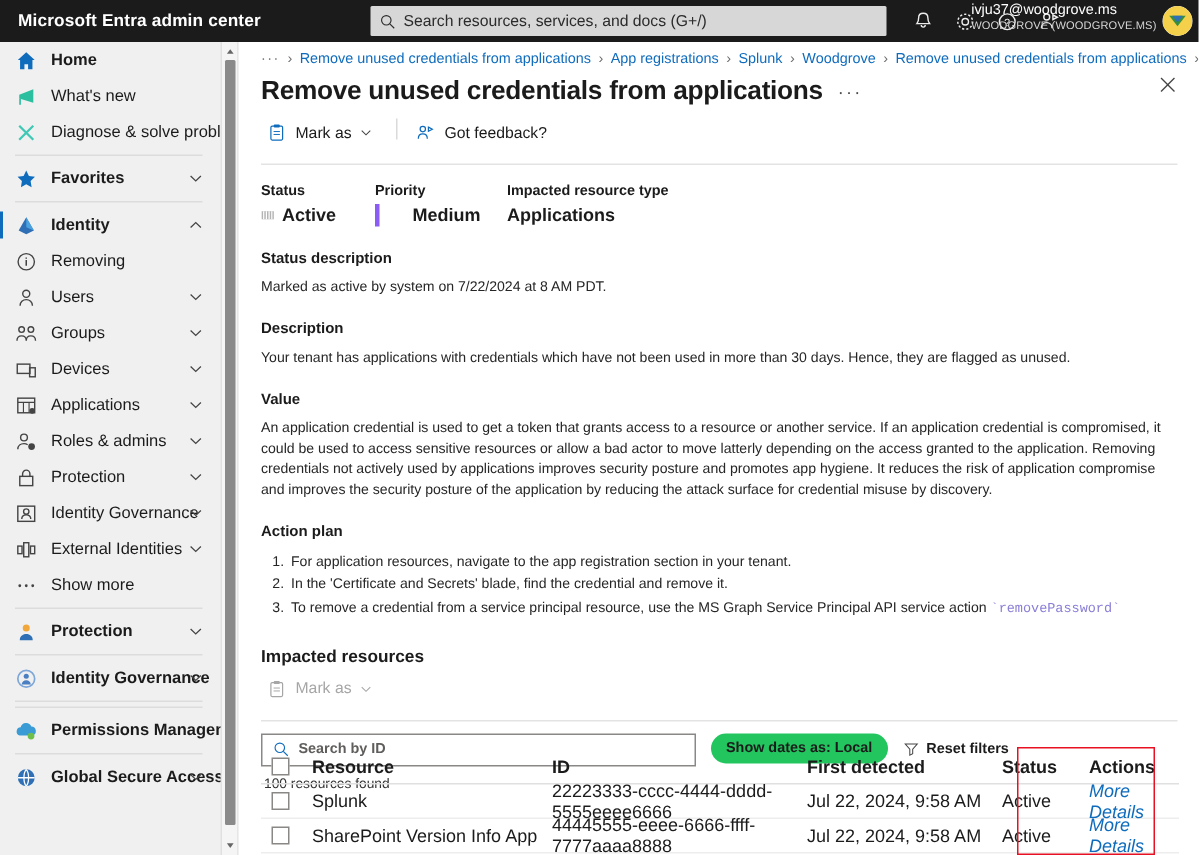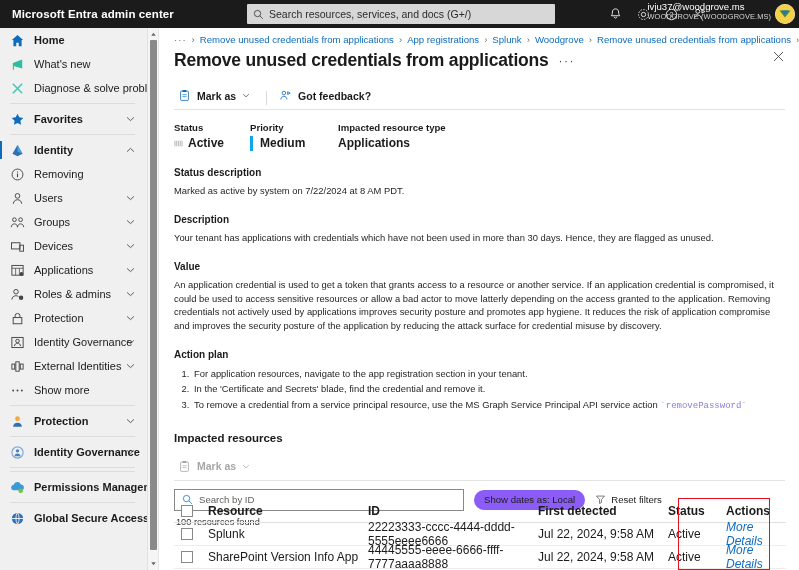--- a/index.html
+++ b/index.html
@@ -22,21 +22,21 @@
   .brand {
     color: #ffffff;
     font-size: 11.5px;
     font-weight: 600;
     margin-left: 12px;
     white-space: nowrap;
     letter-spacing: .1px;
   }
   .globalsearch {
     position: absolute; left: 247px; top: 4px;
-    width: 308px; height: 20px;
+    width: 344px; height: 20px;
     background: #d7d7d7;
     display: flex; align-items: center;
     padding: 0 6px;
     border-radius: 1px;
   }
   .globalsearch .mag { width: 11px; height: 11px; margin-right: 5px; flex: 0 0 auto; }
   .globalsearch .ph {
     font-size: 10.5px; color: #2b2b2b; white-space: nowrap;
   }
   .topicons {
@@ -140,24 +140,23 @@
     font-size: 17.5px; font-weight: 600; color: #1b1b1b;
     letter-spacing: -.2px; white-space: nowrap;
   }
   .titledots { margin-left: 10px; color: #4a4a4a; font-size: 12px; letter-spacing: 1.5px; }
   .closex {
     position: absolute; right: 14px; top: 4px;
     width: 13px; height: 13px;
   }
 
   .cmdbar {
-    display: flex; align-items: flex-end;
+    display: flex; align-items: flex-start;
     height: 26px; margin: 8px 0 0 14px;
     gap: 0;
-    font-weight: bold;
   }
   .cmdbtn {
     display: flex; align-items: center;
     font-size: 10.5px; color: #1b1b1b;
     padding: 3px 8px 3px 4px;
     white-space: nowrap;
   }
   .cmdbtn .ci { width: 13px; height: 13px; margin-right: 6px; }
   .cmdbtn .dn { width: 8px; height: 5px; margin-left: 6px; }
   .cmdsep { width: 1px; height: 14px; background: #dadada; margin: 0 8px; }
@@ -171,21 +170,21 @@
     display: flex; margin: 12px 0 0 14px;
   }
   .metacol { margin-right: 0; }
   .metacol.c1 { width: 76px; }
   .metacol.c2 { width: 88px; }
   .metalabel { font-size: 9.6px; font-weight: 700; color: #1b1b1b; margin-bottom: 3px; }
   .metaval { font-size: 12px; font-weight: 700; color: #1b1b1b; display: flex; align-items: center; }
   .statusglyph {
     width: 9px; height: 9px; margin-right: 5px; flex: 0 0 9px;
   }
-  .prioval { padding-left: 7px; border-left: 3px solid #0ea5e9; line-height: 15px; }
+  .prioval { padding-left: 22px; border-left: 3px solid #8b5cf6; line-height: 15px; }
 
   .sechead {
     font-size: 10px; font-weight: 700; color: #1b1b1b;
     margin: 16px 0 6px 14px;
   }
   .secbody {
     font-size: 9.4px; color: #262626; line-height: 1.5;
     margin: 0 14px 0 14px;
   }
   .secbody.tight { line-height: 1.45; }
@@ -197,36 +196,37 @@
   .codechip {
     color: #8a7fd6; font-family: "Liberation Mono", monospace; font-size: 9px;
   }
 
   .impacted-title {
     font-size: 11.5px; font-weight: 700; color: #1b1b1b;
     margin: 18px 0 0 14px;
   }
 
   .searchrow {
-    display: flex; align-items: center;
+    display: flex; 
     margin: 8px 0 0 14px;
+    font-weight: bold;
   }
   .searchbox {
     width: 290px; height: 22px;
     border: 1px solid #8a8886;
     background: #fff;
     display: flex; align-items: center;
     padding: 0 7px;
   }
   .searchbox .mag2 { width: 11px; height: 11px; margin-right: 6px; }
   .searchbox .ph2 { font-size: 9.6px; color: #605e5c; }
   .pill {
     margin-left: 10px;
     height: 20px; padding: 0 10px;
-    background: #8b5cf6; border-radius: 10px;
+    background: #22c55e; border-radius: 10px;
     display: flex; align-items: center;
     font-size: 9.6px; color: #1b1b1b; white-space: nowrap;
   }
   .resetbtn {
     margin-left: 10px;
     display: flex; align-items: center;
     font-size: 9.6px; color: #1b1b1b; white-space: nowrap;
   }
   .resetbtn .fi { width: 11px; height: 11px; margin-right: 5px; }
   .foundtxt {

